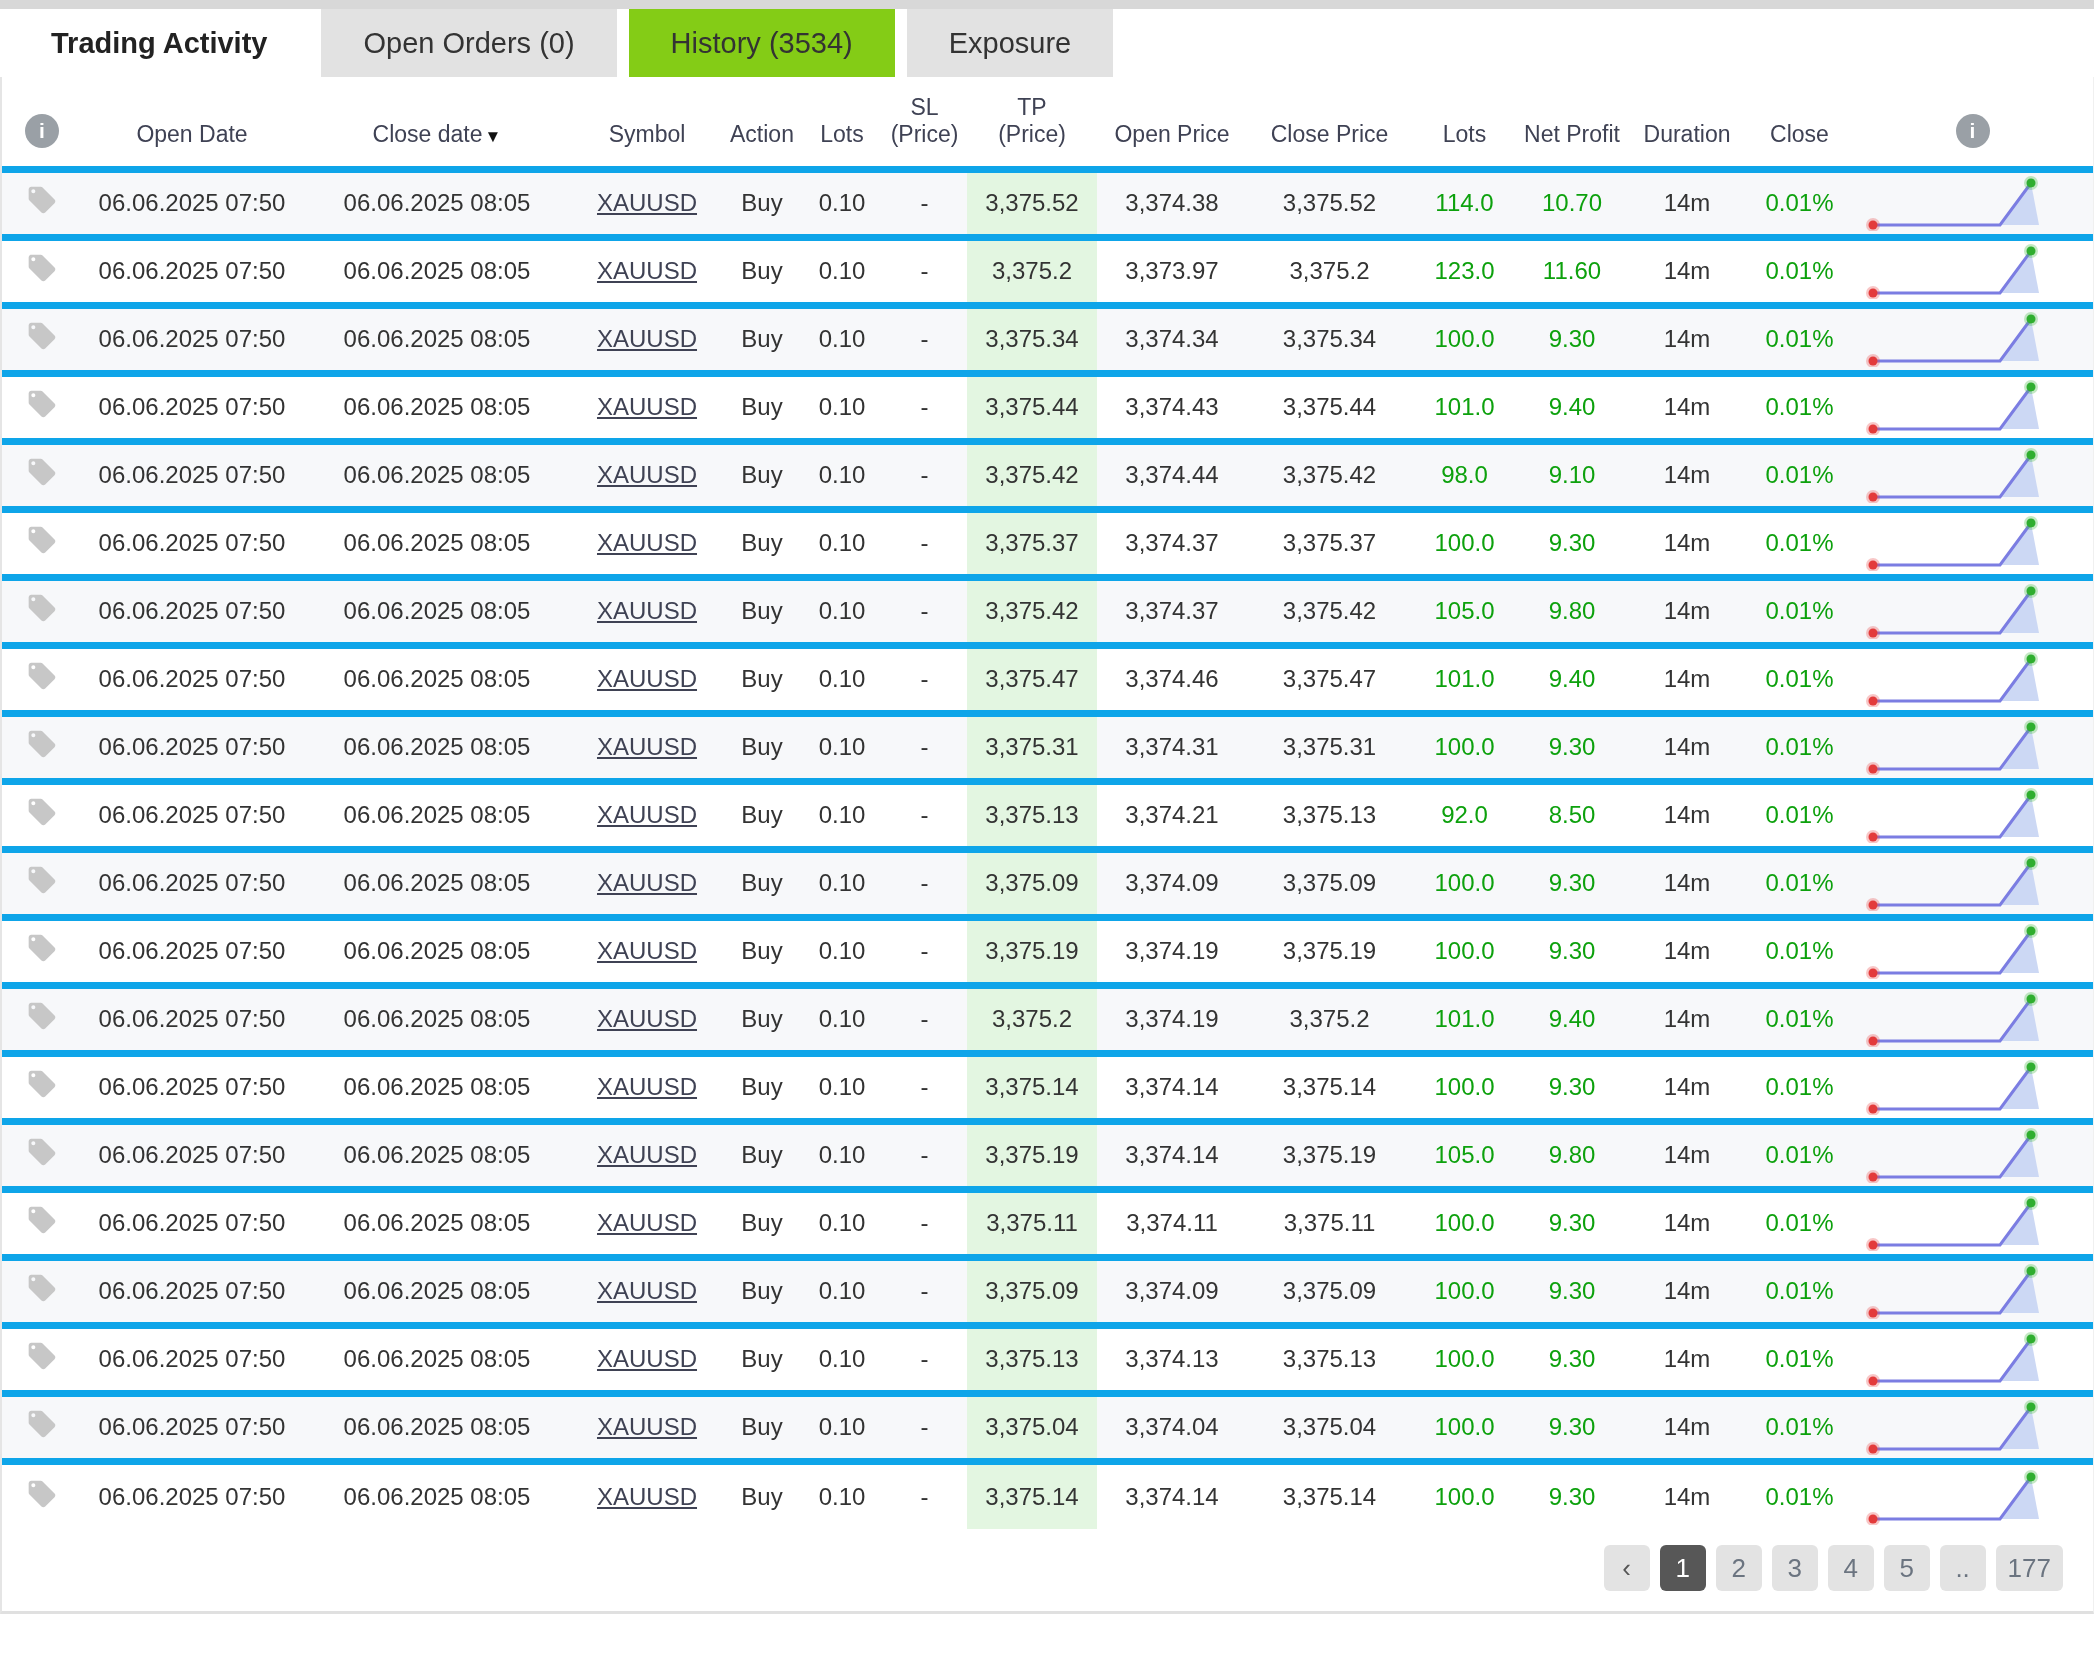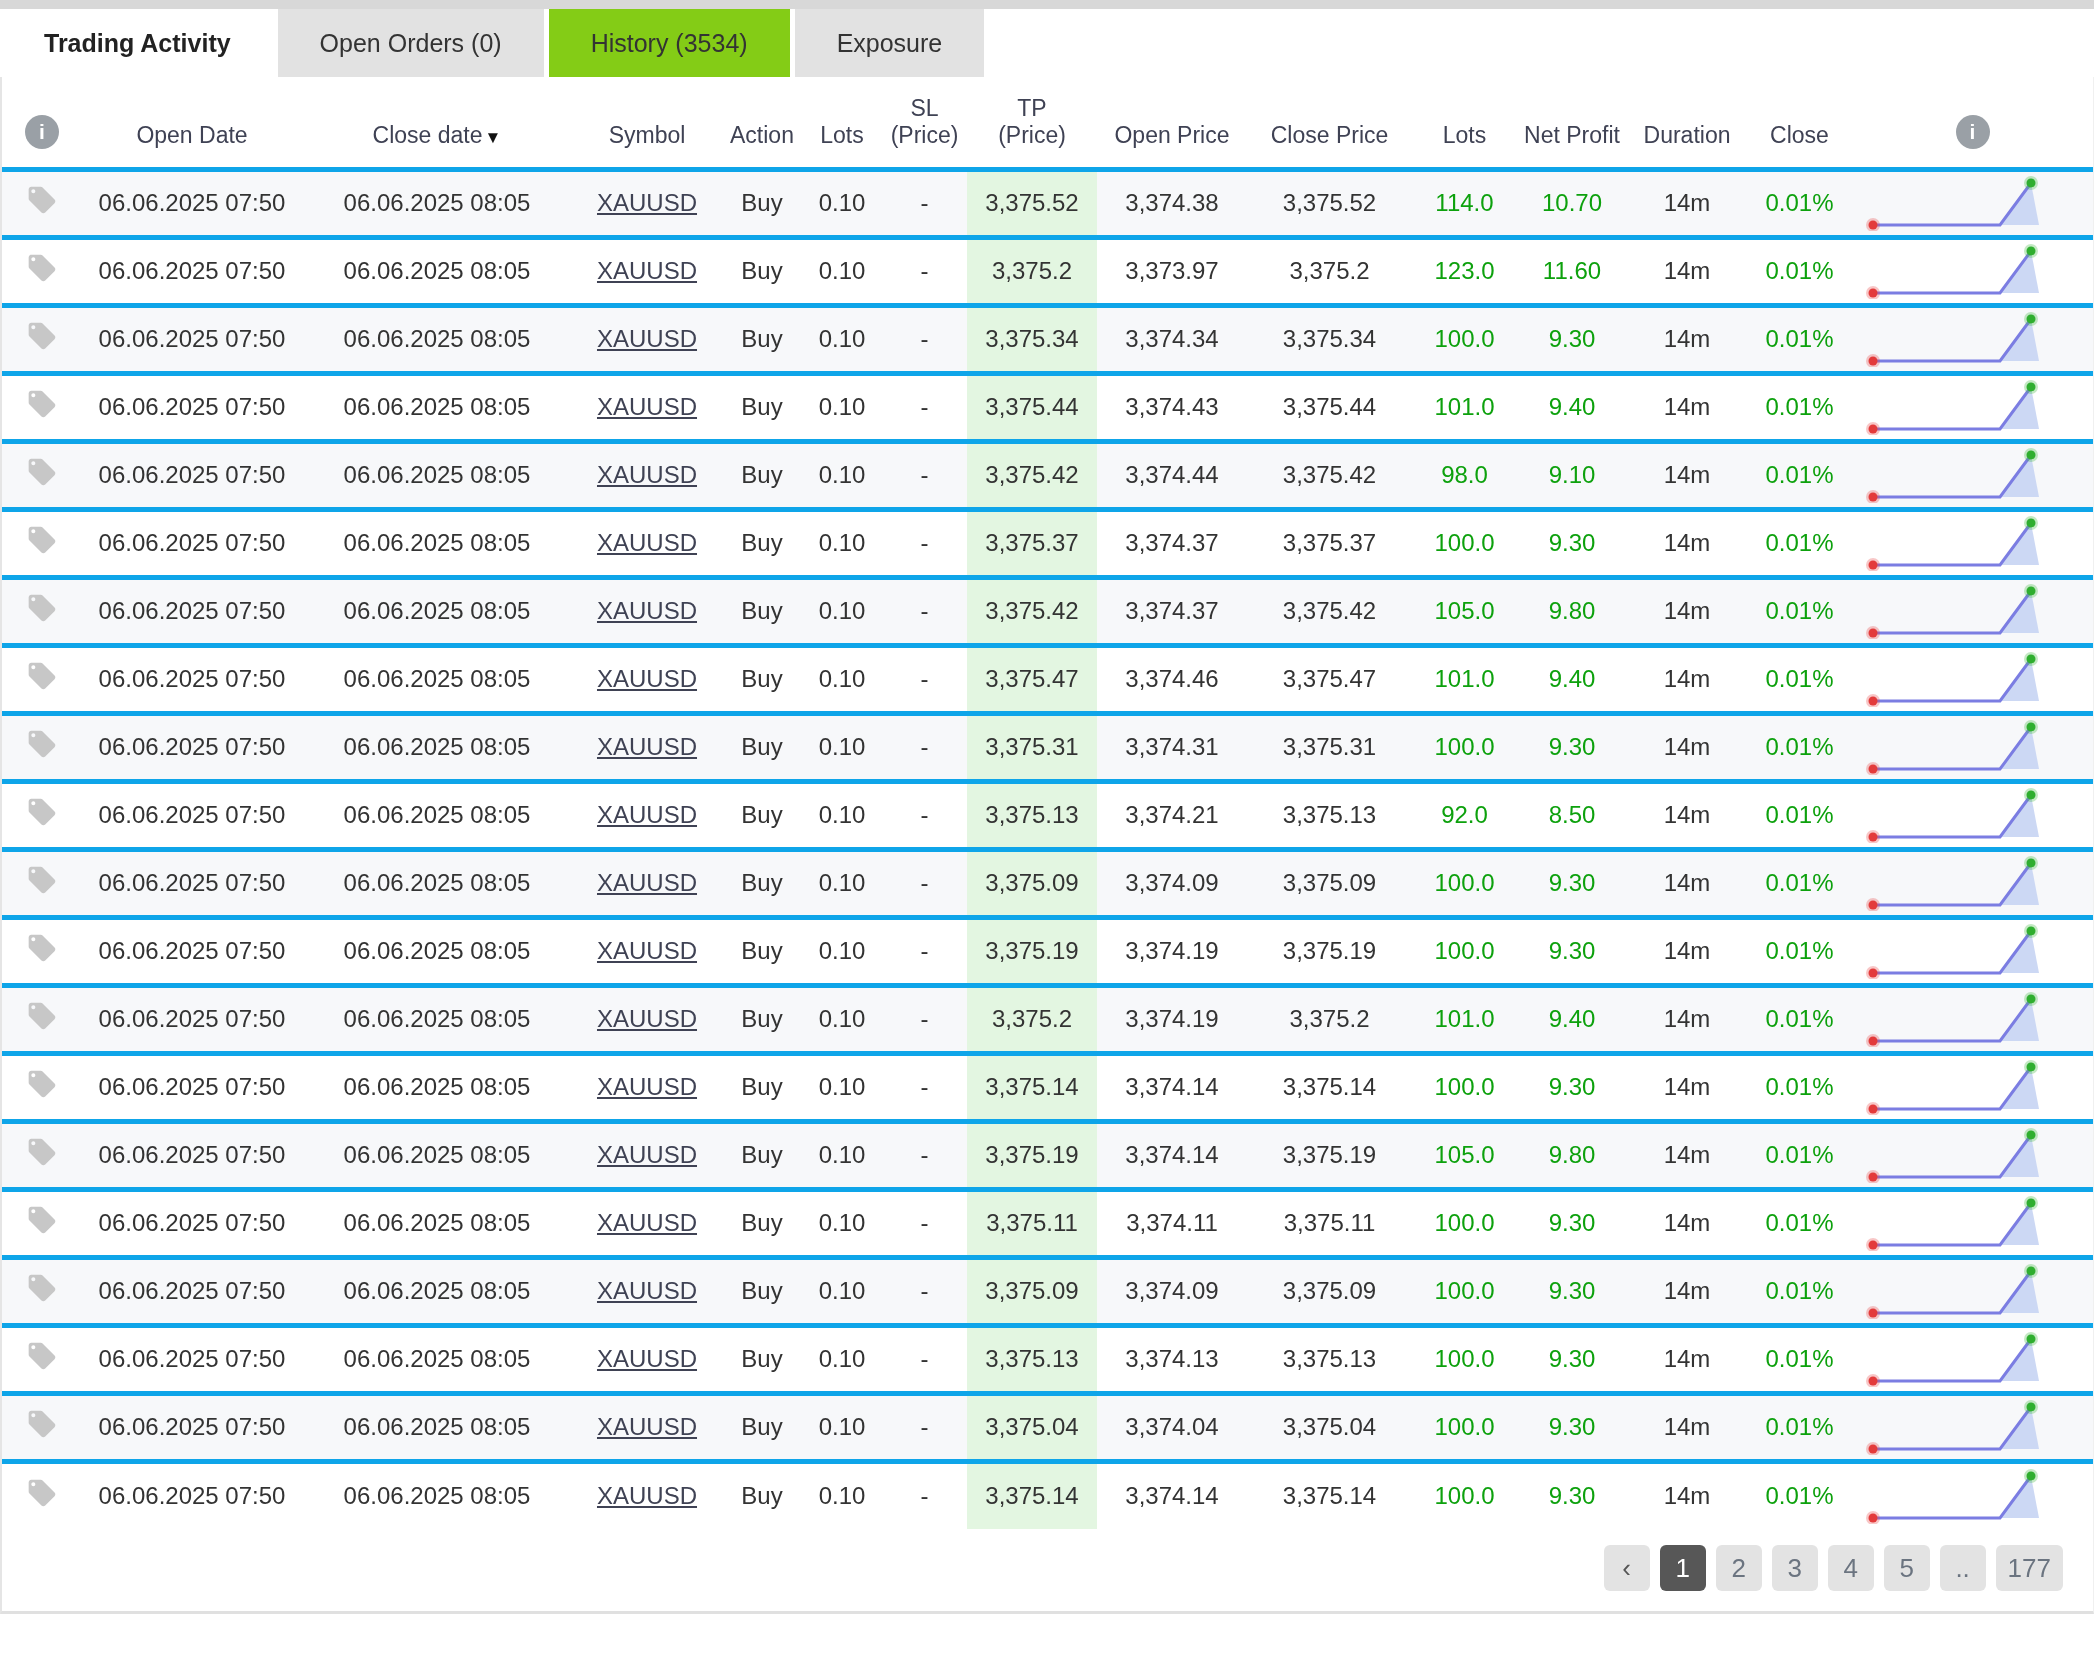--- a/index.html
+++ b/index.html
@@ -11,24 +11,25 @@
     color:#333;
     overflow:hidden;
   }
   .top-strip { height:9px; background:#d8d8d8; }
 
   
   .tabbar { display:flex; align-items:stretch; height:68px; background:#fff; gap:5px; }
   .tab {
     display:flex; align-items:center;
     padding:0 42px;
-    font-size:25px; color:#333;
+    font-size:29px; color:#333;
     background:#e2e2e2;
     white-space:nowrap;
     cursor:pointer;
+    margin-left:7px;
   }
   .tab.title { background:transparent; font-weight:bold; color:#222; padding-left:44px; }
   .tab.active { background:#84cc16; }
 
   
   .panel {
     width:2094px;
     background:#fff;
     border-left:2px solid #e5e5e5;
     border-right:1px solid #f0f0f0;
@@ -36,21 +37,21 @@
   }
 
   table { width:2091px; border-collapse:collapse; table-layout:fixed; }
   thead th {
     font-size:23px; font-weight:400; color:#3f4254;
     text-align:center; vertical-align:bottom;
     padding:0 0 18px 0; height:92px;
     white-space:nowrap;
   }
   thead th .sort { font-size:17px; margin-left:2px; color:#111; }
-  tbody tr { height:68px; border-top:5px solid #0ea5e9; }
+  tbody tr { height:68px; border-top:7px solid #0ea5e9; }
   tbody tr:nth-child(odd) { background:#f7f8fa; }
   tbody tr:nth-child(even) { background:#ffffff; }
   td {
     text-align:center; font-size:24px; color:#333;
     white-space:nowrap; padding:0;
   }
   td.tp { background:#e3f6e1; }
   .green { color:#0da10d; }
   a.symbol { color:#3f4254; text-decoration:underline; cursor:pointer; }
 

